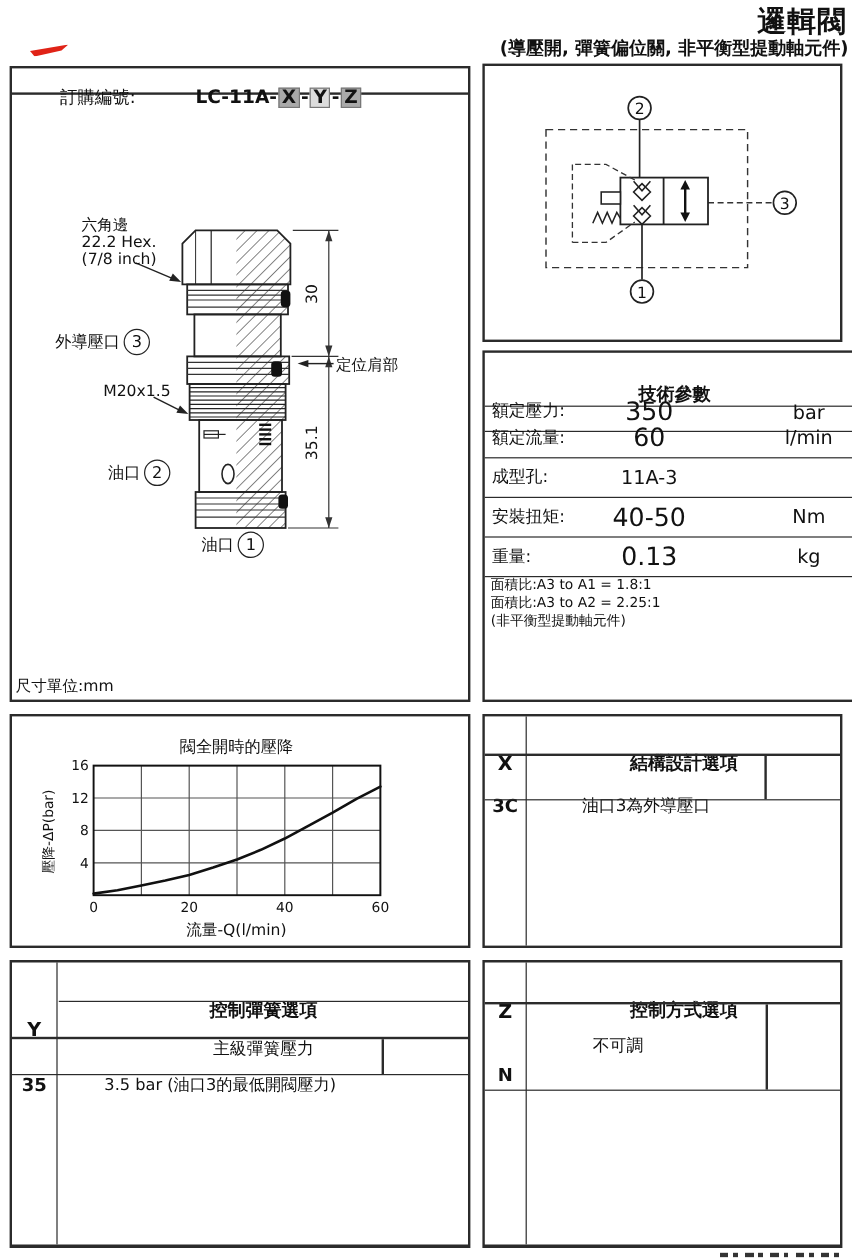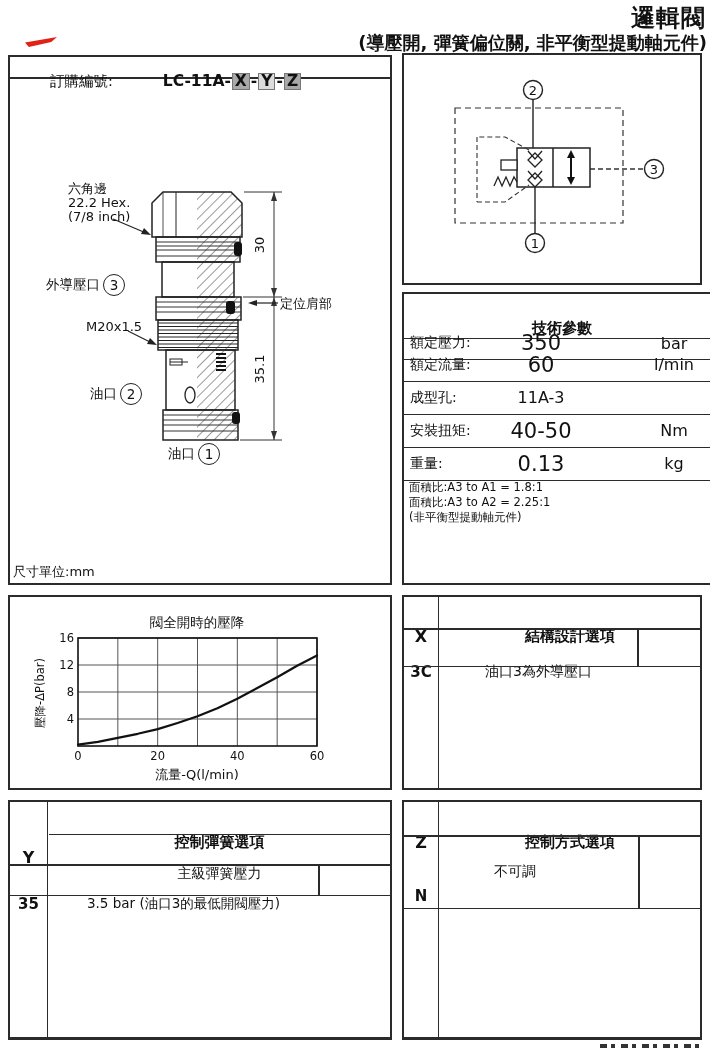--- a/index.html
+++ b/index.html
@@ -4,21 +4,21 @@
 <style>
   html,body{margin:0;padding:0;background:#fff;}
   .page{position:relative;width:710px;height:1048px;background:#fff;overflow:hidden;
         font-family:"DejaVu Sans","Liberation Sans",sans-serif;color:#111;}
   .abs{position:absolute;}
   .box{position:absolute;border:2px solid #2b2b2b;background:#fff;box-sizing:border-box;}
   .bold{font-weight:bold;}
   .ctr{display:flex;align-items:center;justify-content:center;margin-top:24px;}
   
   .title{top:2px;right:4px;font-size:24px;font-weight:bold;letter-spacing:1px;}
-  .subtitle{top:31px;right:3px;font-size:18px;font-weight:bold;}
+  .subtitle{top:31px;right:3px;font-size:15px;font-weight:bold;}
   .redmark{top:37px;left:25px;width:32px;height:10px;background:#e02317;
            clip-path:polygon(0 55%,100% 0,82% 50%,12% 100%);}
   
   .order-row{position:absolute;left:0;top:0;width:100%;height:20px;display:flex;
              border-bottom:2px solid #2b2b2b;box-sizing:content-box;}
   .order-row .c1{width:143px;border-right:1.5px solid #2b2b2b;font-size:14.5px;}
   .order-row .c2{width:157px;border-right:1.5px solid #2b2b2b;font-size:15.5px;font-weight:bold;}
   .order-row .c3{flex:1;}
   .codebox{display:inline-block;padding:0 2px;margin:0 1px;border:1px solid #777;line-height:15px;}
   .codebox.dark{background:#a9a9a9;}

